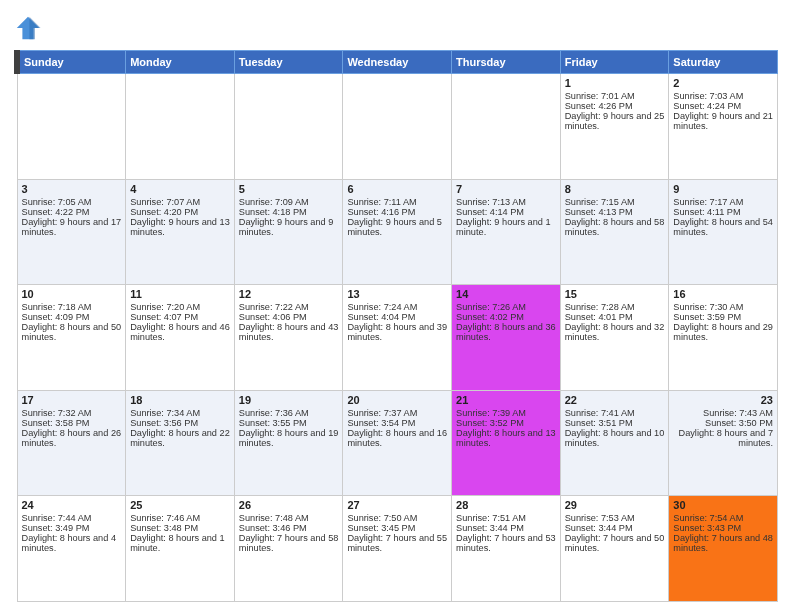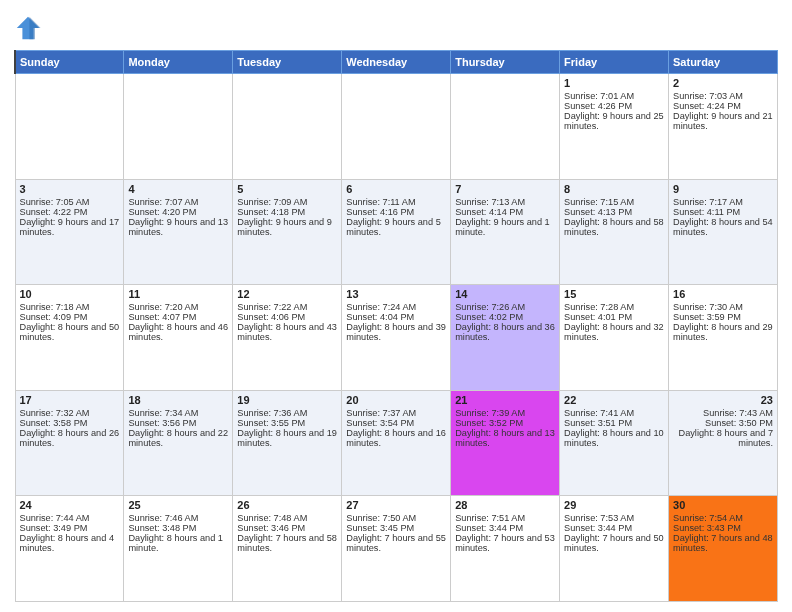--- a/index.html
+++ b/index.html
@@ -94,21 +94,21 @@
     .day-num {
       font-size: 11px;
       font-weight: bold;
       color: #222;
       display: block;
       margin-bottom: 2px;
     }
     .empty {
       background: #fff !important;
     }
-    .calendar thead tr th:first-child { border-left: 2px solid #404040; }
+    .calendar thead tr th:first-child { border-left: 6px solid #404040; }
   </style>
 </head>
 <body>
 
 <div class="page">
   <div class="header">
     <div class="logo">
       <svg class="logo-icon" viewBox="0 0 40 40" xmlns="http://www.w3.org/2000/svg">
         <polygon points="20,4 36,20 28,20 28,36 12,36 12,20 4,20" fill="#4a90d9"></polygon>
         <polygon points="22,4 38,20 30,20 30,36 22,36 22,20" fill="#2a6ab0" opacity="0.5"></polygon>
@@ -218,21 +218,21 @@
             <div>Sunrise: 7:22 AM</div>
             <div>Sunset: 4:06 PM</div>
             <div>Daylight: 8 hours and 43 minutes.</div>
           </td>
           <td style="background: rgb(255, 255, 255);">
             <span class="day-num">13</span>
             <div>Sunrise: 7:24 AM</div>
             <div>Sunset: 4:04 PM</div>
             <div>Daylight: 8 hours and 39 minutes.</div>
           </td>
-          <td style="background: #c4b5fd;">
+          <td style="background: #d946ef;">
             <span class="day-num">14</span>
             <div>Sunrise: 7:26 AM</div>
             <div>Sunset: 4:02 PM</div>
             <div>Daylight: 8 hours and 36 minutes.</div>
           </td>
           <td style="background: rgb(255, 255, 255); margin-top: 18px;">
             <span class="day-num">15</span>
             <div>Sunrise: 7:28 AM</div>
             <div>Sunset: 4:01 PM</div>
             <div>Daylight: 8 hours and 32 minutes.</div>

